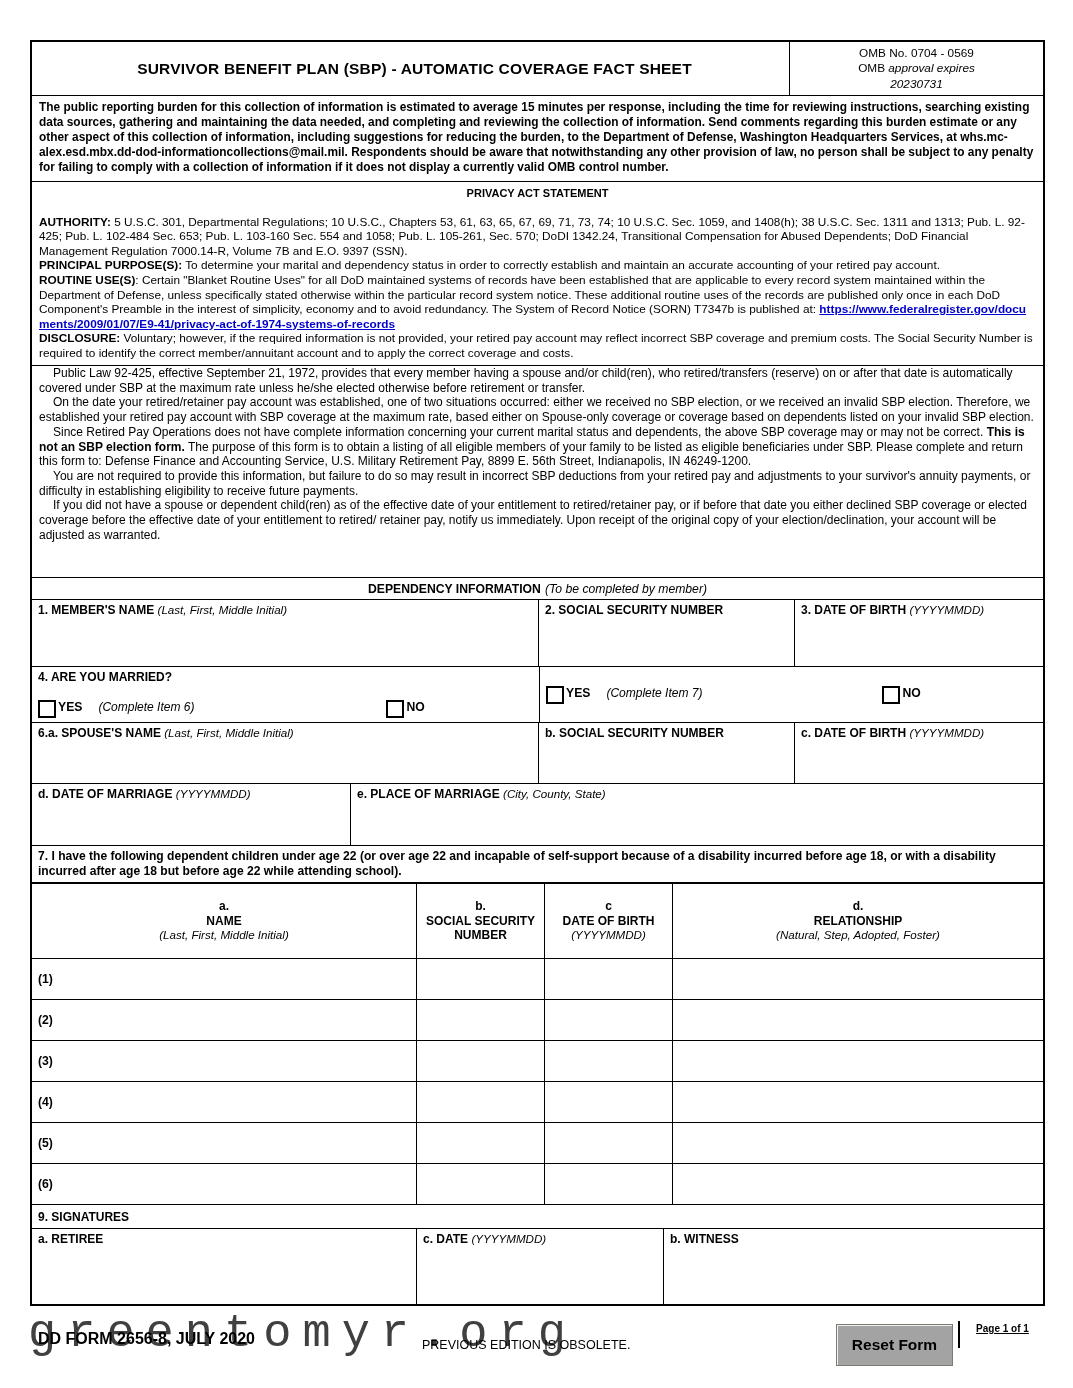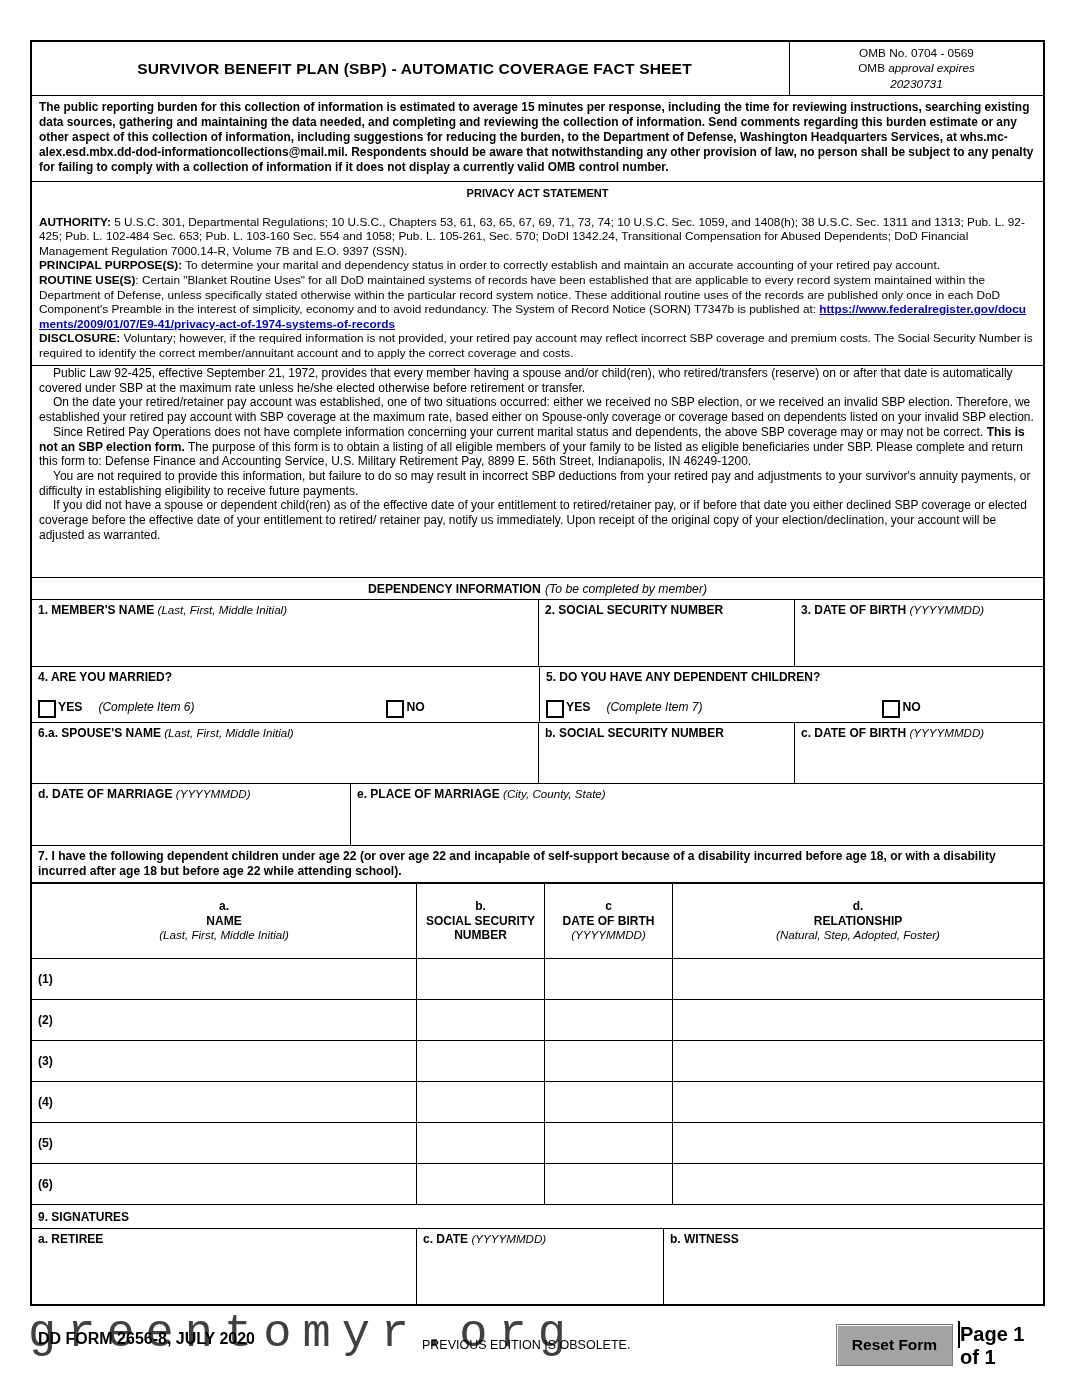--- a/index.html
+++ b/index.html
@@ -105,21 +105,21 @@
   .obsolete { position:absolute; left:392px; top:17px; font-size:12.5px; z-index:2; }
   .resetbtn {
     position:absolute; left:806px; top:3px; z-index:3;
     width:117px; height:42px; background:#a3a3a3; border:1px solid #7d7a72;
     box-shadow:inset 1px 1px 0 #f2f0ea; font-weight:bold; font-size:15.5px;
     font-family:"Liberation Sans", sans-serif; cursor:pointer;
   }
   .pageinfo {
     position:absolute; left:928px; top:0; width:87px; height:27px; z-index:2;
     border-left:2px solid #000; display:flex; align-items:flex-start; justify-content:center;
-    font-weight:bold; font-size:20px; padding-top:2px;
+    font-weight:bold; font-size:10px; padding-top:2px;text-decoration:underline;
   }
 </style>
 </head>
 <body>
 
 <div class="form">
 
   <div class="sec title-row">
     <div class="title-cell">SURVIVOR BENEFIT PLAN (SBP) - AUTOMATIC COVERAGE FACT SHEET</div>
     <div class="omb-cell">
@@ -164,21 +164,20 @@
       <div class="ckrow">
         <span class="ckbox"></span>
         <span class="cklab">YES</span>
         <span class="ckhint">(Complete Item 6)</span>
         <span class="sp4"></span>
         <span class="ckbox ck-no"></span>
         <span class="cklab">NO</span>
       </div>
     </div>
     <div class="cell halfr">
-      <div class="lbl">5. DO YOU HAVE ANY DEPENDENT CHILDREN?</div>
       <div class="ckrow">
         <span class="ckbox"></span>
         <span class="cklab">YES</span>
         <span class="ckhint">(Complete Item 7)</span>
         <span class="sp5"></span>
         <span class="ckbox ck-no"></span>
         <span class="cklab">NO</span>
       </div>
     </div>
   </div>

